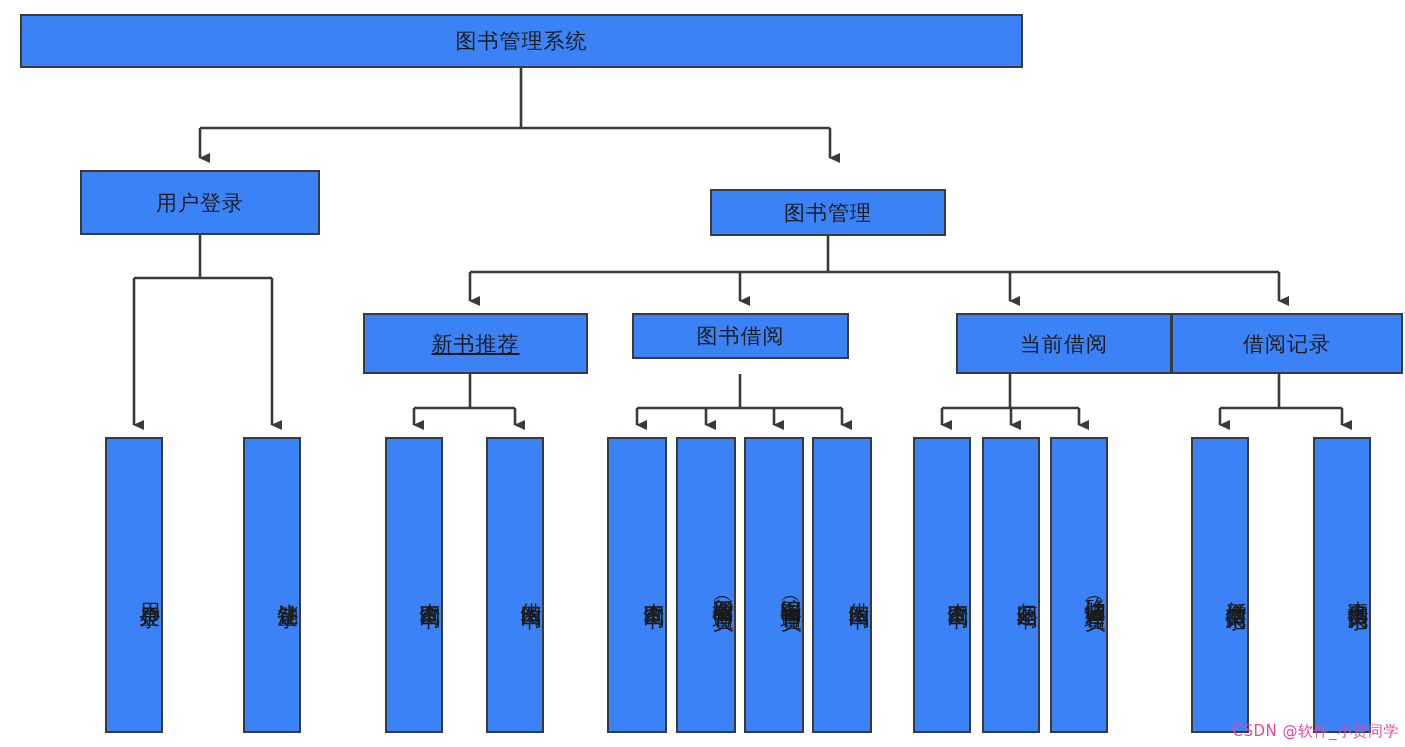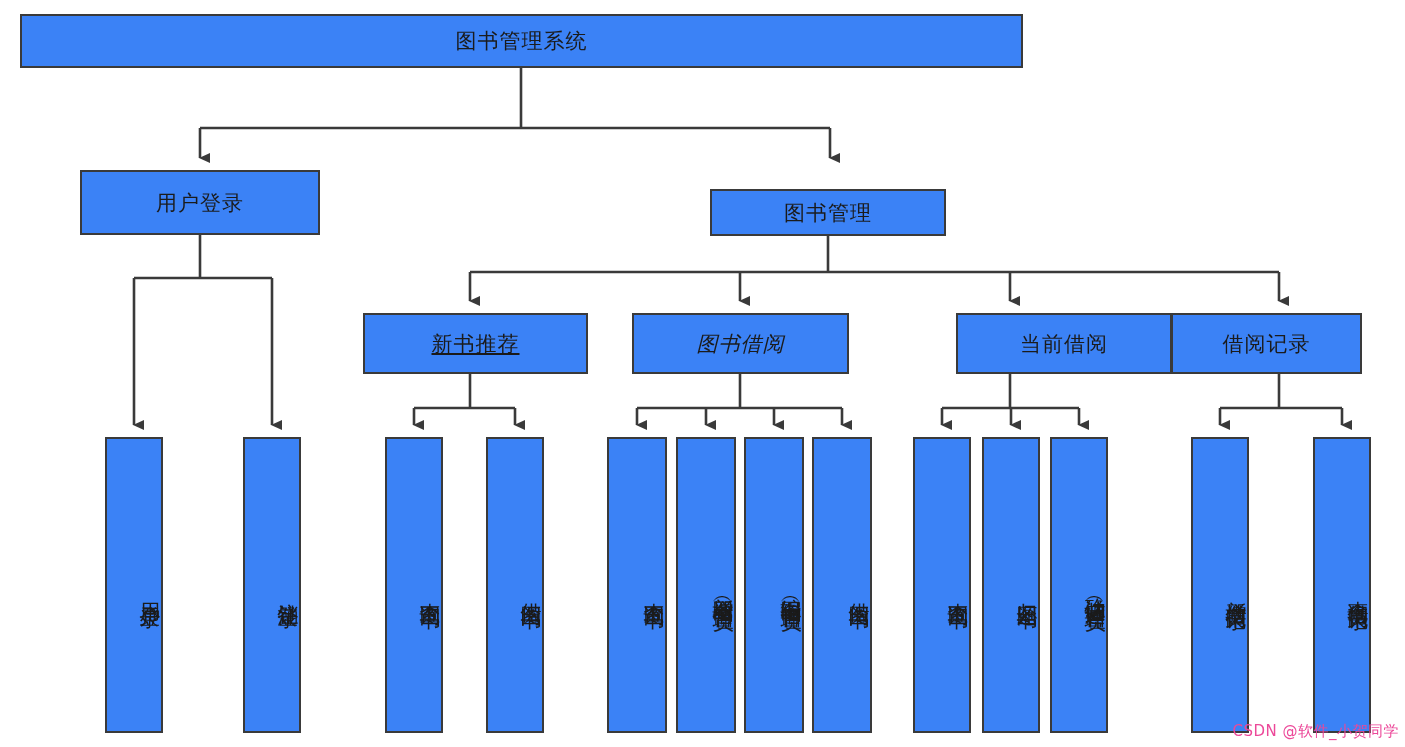--- a/index.html
+++ b/index.html
@@ -81,27 +81,27 @@
   <div class="node h" style="left:80px;top:170px;width:240px;height:65px;">
     <span>用户登录</span>
   </div>
   <div class="node h" style="left:710px;top:170px;width:236px;height:47px;margin-top:19px;">
     <span>图书管理</span>
   </div>
 
   <div class="node h" style="left:363px;top:313px;width:225px;height:61px;text-decoration:underline;">
     <span>新书推荐</span>
   </div>
-  <div class="node h" style="left:632px;top:313px;width:217px;height:61px;font-style:italic;">
+  <div class="node h" style="left:632px;top:313px;width:217px;height:46px;">
     <span>图书借阅</span>
   </div>
   <div class="node h" style="left:956px;top:313px;width:216px;height:61px;">
     <span>当前借阅</span>
   </div>
-  <div class="node h" style="left:1171px;top:313px;width:191px;height:61px;">
+  <div class="node h" style="left:1171px;top:313px;width:232px;height:61px;">
     <span>借阅记录</span>
   </div>
 
   <div class="node v" style="left:105px;top:437px;width:58px;height:296px;">
     <span>用户登录</span>
   </div>
   <div class="node v" style="left:243px;top:437px;width:58px;height:296px;">
     <span>注销登录</span>
   </div>
 

